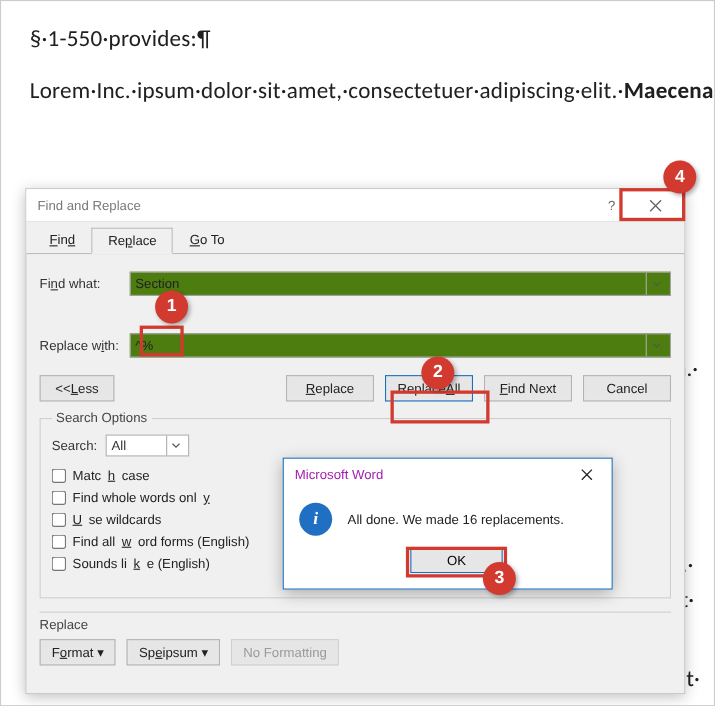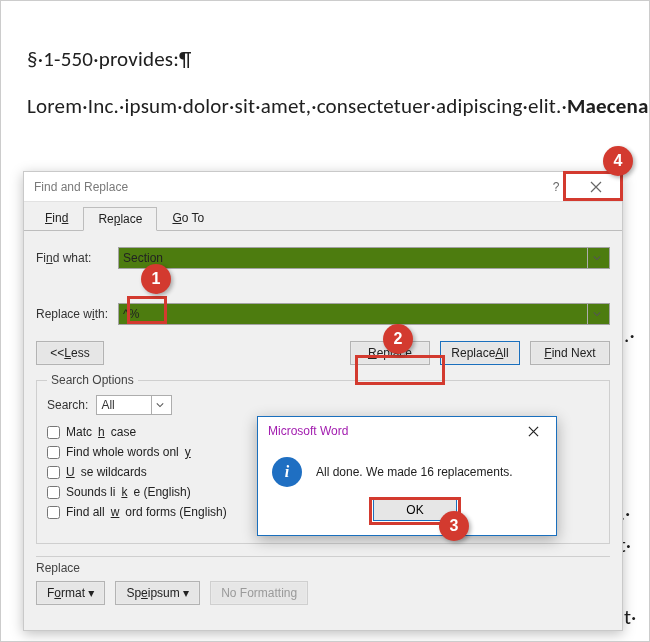--- a/index.html
+++ b/index.html
@@ -13,21 +13,20 @@
     position: relative;
     overflow: hidden;
   }
   .doc {
     padding: 18px 26px 0 26px;
     font-family: Calibri, Arial, sans-serif;
     font-size: 21px;
     color: #202020;
     line-height: 1.55;
     letter-spacing: .2px;
-    margin-top: 24px;
   }
   .doc .dots { word-spacing: 2px; }
   .doc b { font-weight: 700; }
 
   
   .fr-dialog {
     position: absolute;
     left: 22px;
     top: 170px;
     width: 600px;
@@ -307,20 +306,21 @@
         </div>
       <div class="btn primary">
           <span>Replace </span>
           <span class="ul">A</span>
           <span>ll</span>
         </div>
       <div class="btn">
           <span class="ul">F</span>
           <span>ind Next</span>
         </div>
+      <div class="btn">Cancel</div>
     </div>
 
     <fieldset class="opts">
       <legend>Search Options</legend>
       <div class="opts-inner">
         <div class="col">
           <div class="searchline">
             <span><span>Searc</span><span class="ul">h</span><span>:</span></span>
             <div class="mini-combo">
               <span>All</span>
@@ -342,29 +342,29 @@
               <span>Find whole words onl</span>
               <span class="ul">y</span>
             </label>
           <label class="chk">
               <input type="checkbox" style="">
               <span class="ul">U</span>
               <span>se wildcards</span>
             </label>
           <label class="chk">
               <input type="checkbox" style="">
+              <span>Find all </span>
+              <span class="ul">w</span>
+              <span>ord forms (English)</span>
+            </label>
+          <label class="chk">
+              <input type="checkbox" style="">
               <span>Sounds li</span>
               <span class="ul">k</span>
               <span>e (English)</span>
-            </label>
-          <label class="chk">
-              <input type="checkbox" style="">
-              <span>Find all </span>
-              <span class="ul">w</span>
-              <span>ord forms (English)</span>
             </label>
         </div>
         <div class="col" style="padding-top:24px">
           <label class="chk">
               <input type="checkbox" style="">
               <span>Match prefi</span>
               <span class="ul">x</span>
             </label>
           <label class="chk">
               <input type="checkbox" style="">

